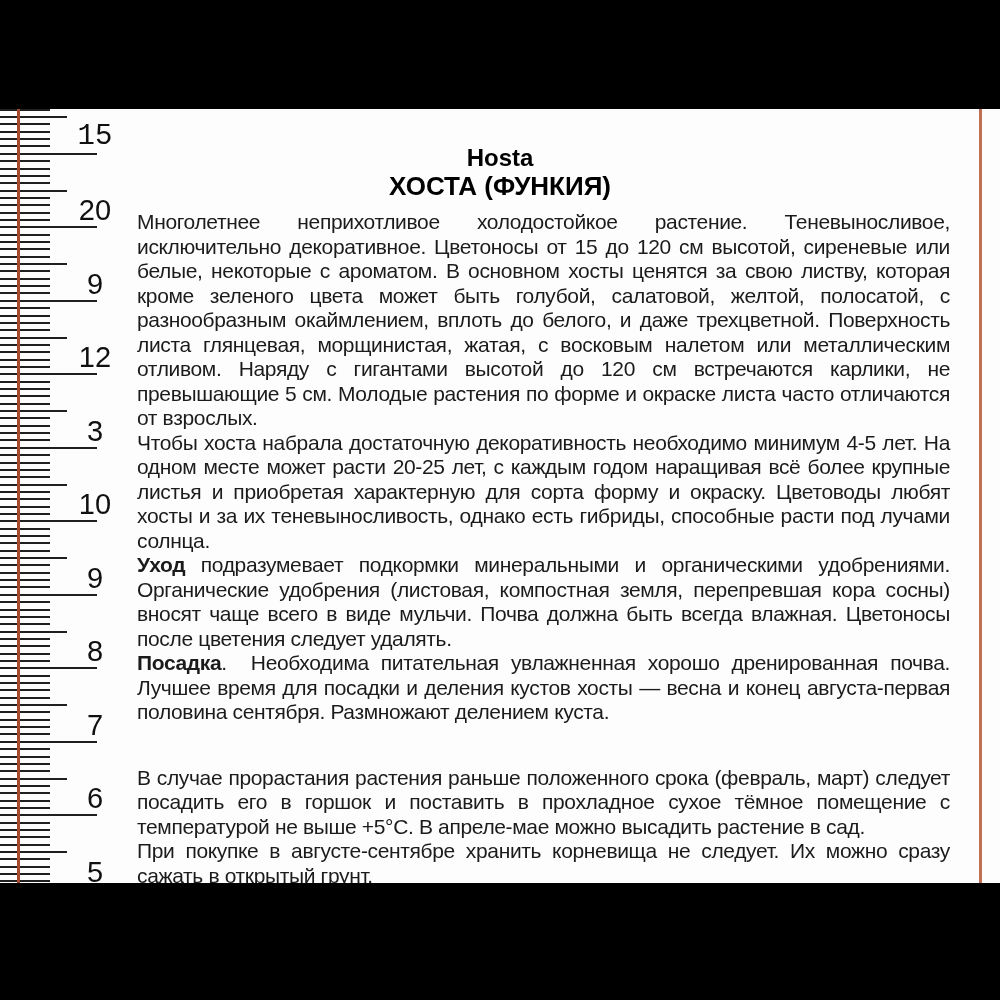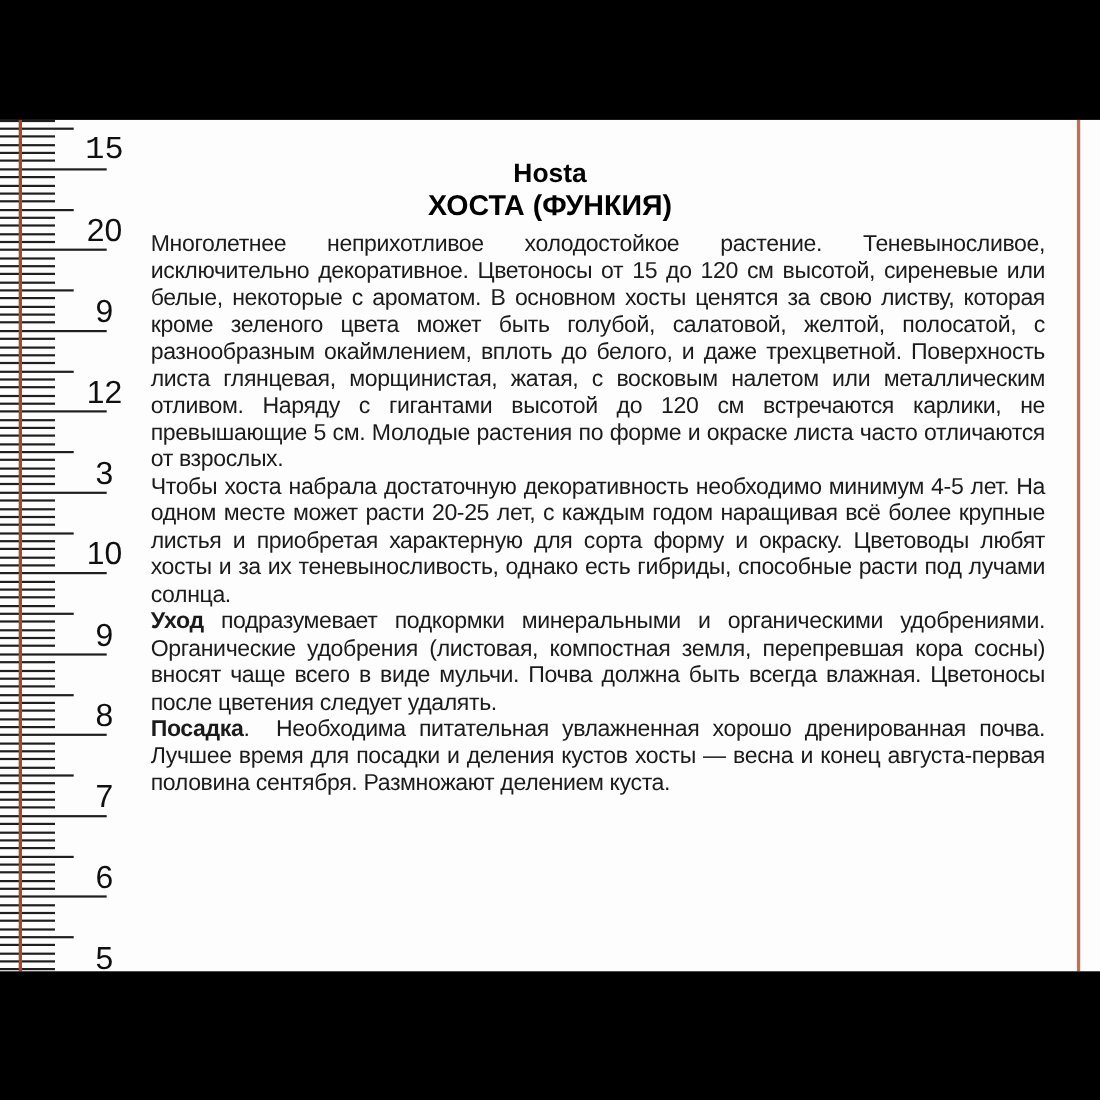--- a/index.html
+++ b/index.html
@@ -171,16 +171,18 @@
 <div class="titles">
   <div class="title-latin">Hosta</div>
   <div class="title-ru">ХОСТА (ФУНКИЯ)</div>
 </div>
 
 <div class="body-text">
   <p><b class="lead"></b><span>Многолетнее неприхотливое холодостойкое растение. Теневыносливое, исключительно декоративное. Цветоносы от 15 до 120 см высотой, сиреневые или белые, некоторые с ароматом. В основном хосты ценятся за свою листву, которая кроме зеленого цвета может быть голубой, салатовой, желтой, полосатой, с разнообразным окаймлением, вплоть до белого, и даже трехцветной. Поверхность листа глянцевая, морщинистая, жатая, с восковым налетом или металлическим отливом. Наряду с гигантами высотой до 120 см встречаются карлики, не превышающие 5 см. Молодые растения по форме и окраске листа часто отличаются от взрослых.</span></p>
   <p><b class="lead"></b><span>Чтобы хоста набрала достаточную декоративность необходимо минимум 4-5 лет. На одном месте может расти 20-25 лет, с каждым годом наращивая всё более крупные листья и приобретая характерную для сорта форму и окраску. Цветоводы любят хосты и за их теневыносливость, однако есть гибриды, способные расти под лучами солнца.</span></p>
   <p><b class="lead">Уход</b><span> подразумевает подкормки минеральными и органическими удобрениями. Органические удобрения (листовая, компостная земля, перепревшая кора сосны) вносят чаще всего в виде мульчи. Почва должна быть всегда влажная. Цветоносы после цветения следует удалять.</span></p>
   <p><b class="lead">Посадка</b><span>.&nbsp; Необходима питательная увлажненная хорошо дренированная почва. Лучшее время для посадки и деления кустов хосты — весна и конец августа-первая половина сентября. Размножают делением куста.</span></p>
+  <p class="gap"><b class="lead"></b><span>В случае прорастания растения раньше положенного срока (февраль, март) следует посадить его в горшок и поставить в прохладное сухое тёмное помещение с температурой не выше +5°С. В апреле-мае можно высадить растение в сад.</span></p>
+  <p><b class="lead"></b><span>При покупке в августе-сентябре хранить корневища не следует. Их можно сразу сажать в открытый грунт.</span></p>
 </div>
 
 <div class="bar top"></div>
 <div class="bar bottom"></div>
 
 </body></html>

